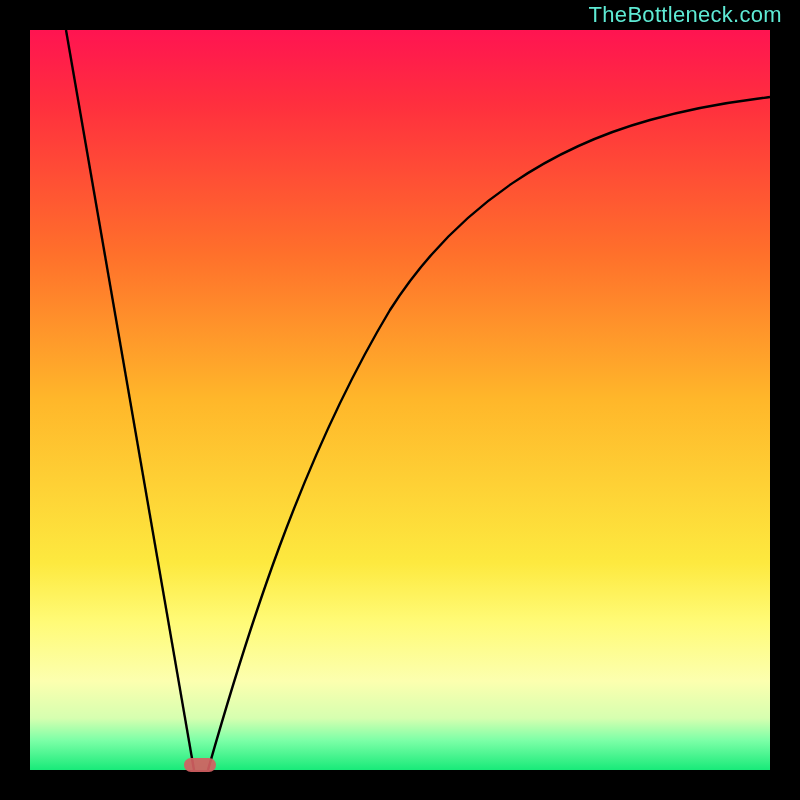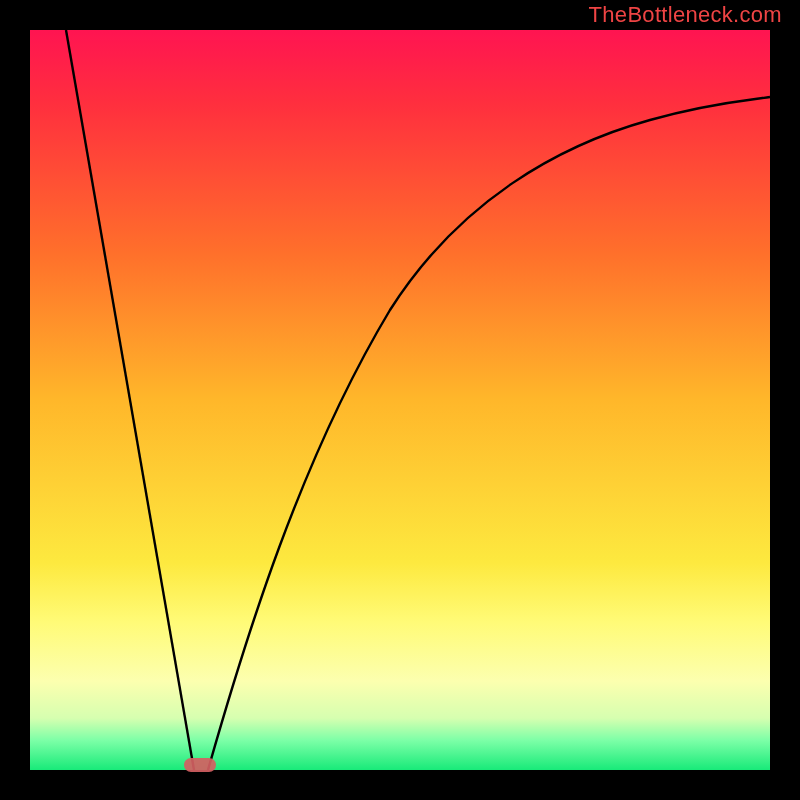--- a/index.html
+++ b/index.html
@@ -35,21 +35,21 @@
       #fcffaf 88%,
       #d6ffb0 93%,
       #7cffa7 96%,
       #18ea79 100%
     );
   }
   .attribution {
     position: absolute;
     top: 2px;
     right: 18px;
-    color: #ef4444;
+    color: #5eead4;
     font-size: 22px;
     letter-spacing: 0.3px;
     font-weight: 400;
   }
   svg.curve {
     position: absolute;
     left: 0;
     top: 0;
     width: 740px;
     height: 740px;

